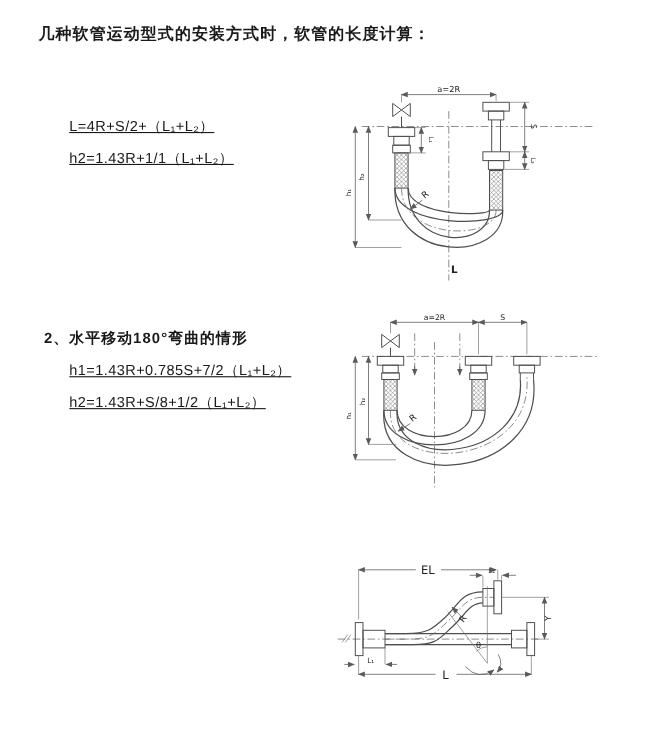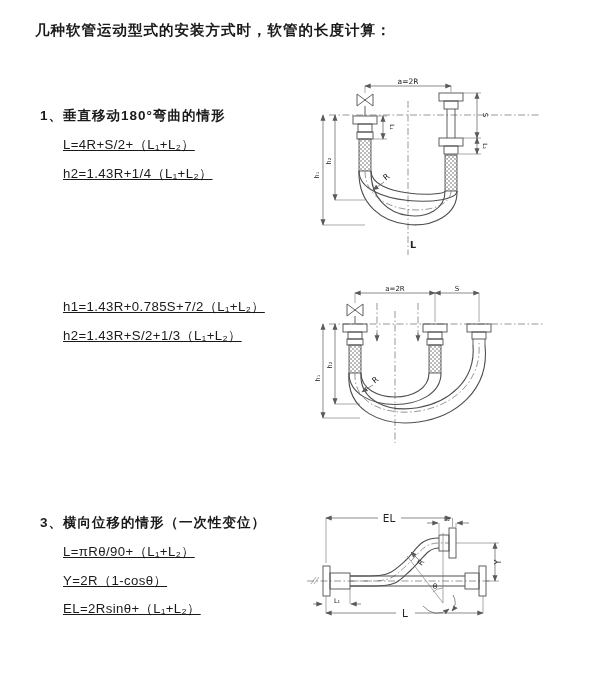--- a/index.html
+++ b/index.html
@@ -28,23 +28,22 @@
   svg .braid{stroke:#4f4f4f;stroke-width:0.9;}
 </style>
 </head>
 <body>
 
 <div class="page">
 
   <h1 class="title">几种软管运动型式的安装方式时，软管的长度计算：</h1>
 
   <section class="sec sec1">
-    <h2>1、垂直移动180°弯曲的情形</h2>
     <p>L=4R+S/2+（L₁+L₂）</p>
-    <p>h2=1.43R+1/4（L₁+L₂）</p>
+    <p>h2=1.43R+1/1（L₁+L₂）</p>
   </section>
 
   <svg class="diag d1" viewBox="0 0 240 185">
     <defs>
       <marker id="arrA" viewBox="0 0 10 10" refX="9" refY="5" markerWidth="9" markerHeight="9" orient="auto-start-reverse">
         <path d="M0,1 L10,5 L0,9 Z" fill="#5a5a5a"></path>
       </marker>
       <pattern id="hatchA" width="4" height="4" patternUnits="userSpaceOnUse">
         <path d="M0,4 L4,0 M0,0 L4,4" stroke="#777" stroke-width="0.5"></path>
       </pattern>
@@ -114,22 +113,23 @@
 
     <g>
       <text x="75" y="106" font-size="8" text-anchor="middle" transform="rotate(-38 75 106)">R</text>
       <path class="dim" d="M71,109 L60,117" marker-end="url(#arrA)"></path>
     </g>
 
     <text x="100" y="175" font-size="9.5" font-weight="bold" text-anchor="middle">L</text>
   </svg>
 
   <section class="sec sec2">
+    <h2>2、水平移动180°弯曲的情形</h2>
     <p>h1=1.43R+0.785S+7/2（L₁+L₂）</p>
-    <p>h2=1.43R+S/2+1/3（L₁+L₂）</p>
+    <p>h2=1.43R+S/8+1/2（L₁+L₂）</p>
   </section>
 
   <svg class="diag d2" viewBox="0 0 235 168">
     <defs>
       <marker id="arrB" viewBox="0 0 10 10" refX="9" refY="5" markerWidth="9" markerHeight="9" orient="auto-start-reverse">
         <path d="M0,1 L10,5 L0,9 Z" fill="#5a5a5a"></path>
       </marker>
       <pattern id="hatchB" width="4" height="4" patternUnits="userSpaceOnUse">
         <path d="M0,4 L4,0 M0,0 L4,4" stroke="#777" stroke-width="0.5"></path>
       </pattern>
@@ -191,26 +191,20 @@
       <path class="thin" d="M20,121 H45"></path>
       <text x="16.5" y="82" font-size="6.5" text-anchor="middle" transform="rotate(-90 16.5 82)">h₂</text>
     </g>
 
     <g>
       <text x="62" y="99" font-size="8" text-anchor="middle" transform="rotate(-38 62 99)">R</text>
       <path class="dim" d="M58,102 L47,109" marker-end="url(#arrB)"></path>
     </g>
   </svg>
 
-  <section class="sec sec3">
-    <h2>3、横向位移的情形（一次性变位）</h2>
-    <p>L=πRθ/90+（L₁+L₂）</p>
-    <p>Y=2R（1-cosθ）</p>
-    <p>EL=2Rsinθ+（L₁+L₂）</p>
-  </section>
 
   <svg class="diag d3" viewBox="0 0 285 148">
     <defs>
       <marker id="arrC" viewBox="0 0 10 10" refX="9" refY="5" markerWidth="9" markerHeight="9" orient="auto-start-reverse">
         <path d="M0,1 L10,5 L0,9 Z" fill="#5a5a5a"></path>
       </marker>
     </defs>
 
     <g>
       <path class="cl" d="M14,78 H198"></path>

